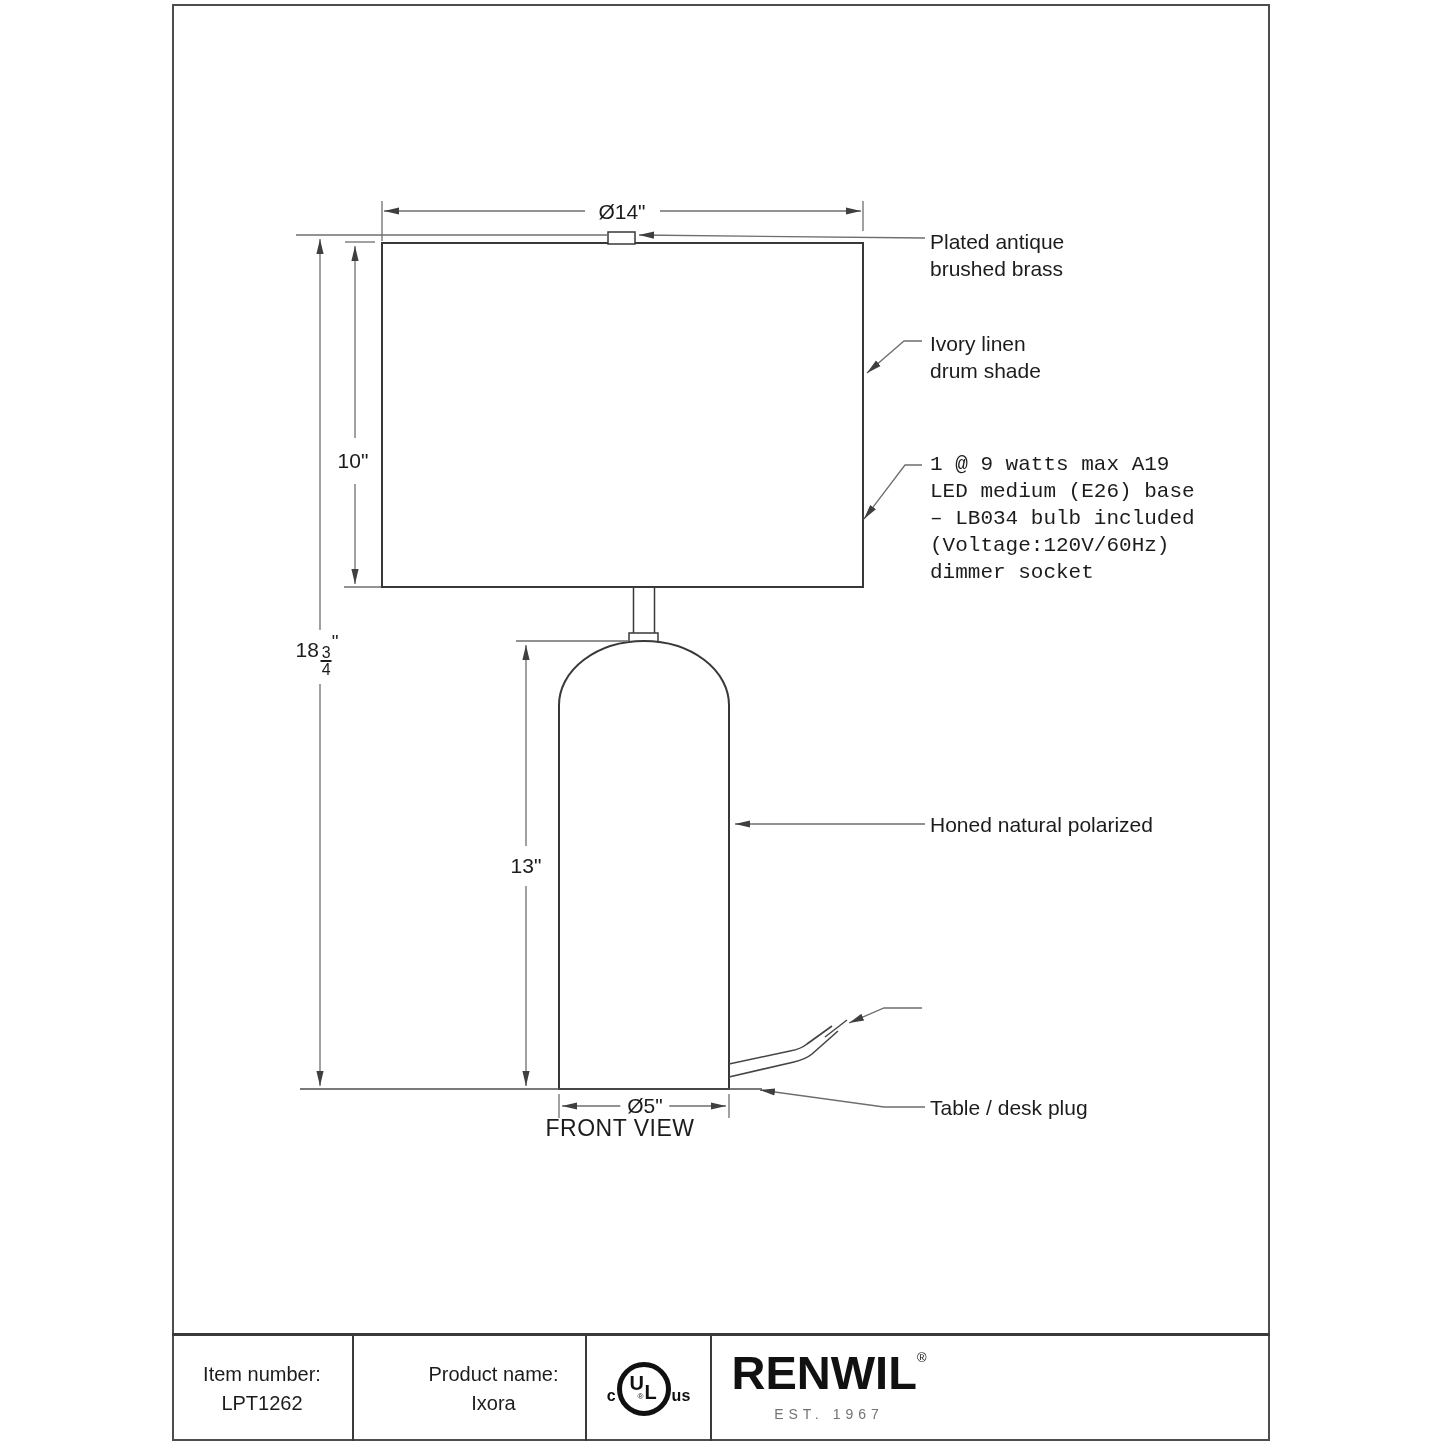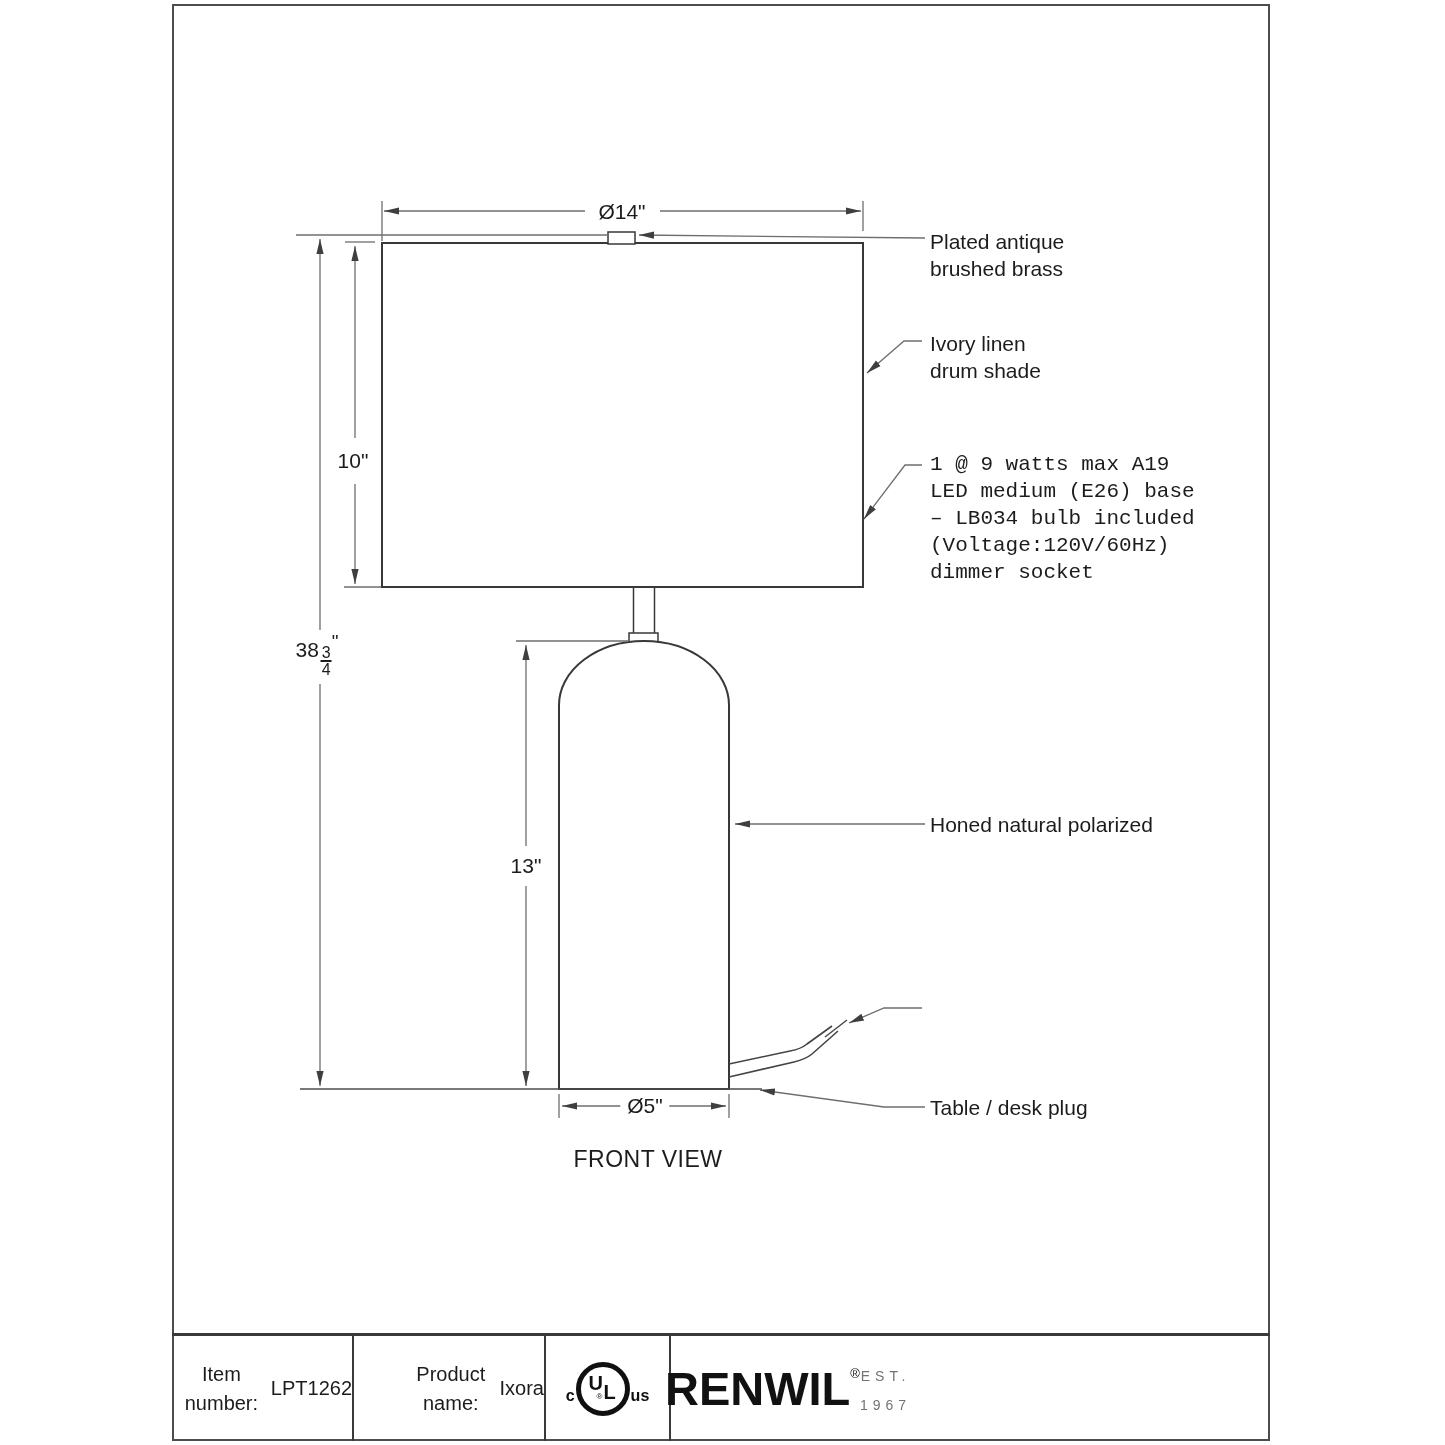--- a/index.html
+++ b/index.html
@@ -34,26 +34,26 @@
     font-size:21px;line-height:27px;white-space:pre-line;
   }
 
   
   .title-block{
     position:absolute;left:172px;top:1333px;width:1098px;height:108px;
     border-top:3px solid #3a3a3a;box-sizing:border-box;display:flex;
   }
   .tb-cell{
     box-sizing:border-box;border-right:2px solid #3a3a3a;
-    display:flex;flex-direction:row;justify-content:center;align-items:center;
+    display:flex;flex-direction:column;justify-content:center;align-items:center;
     font-size:20px;line-height:29px;text-align:center;
   }
   .tb-cell:last-child{border-right:none;}
   .tb-item{width:182px;}
-  .tb-product{width:192px;padding-left:48px;}
+  .tb-product{width:233px;padding-left:48px;}
   .tb-dims{width:340px;}
   .tb-cert{width:125px;}
   .tb-brand{width:234px;}
 
   
   .ul-wrap{display:flex;align-items:center;}
   .ul-c,.ul-us{font-size:16px;font-weight:bold;color:#101010;margin-bottom:-14px;}
   .ul-c{margin-right:1px;}
   .ul-us{margin-left:1px;}
   .ul-circle{
@@ -134,31 +134,31 @@
     <line x1="729" y1="1094" x2="729" y2="1118" stroke="#6e6e6e" stroke-width="1.3"></line>
     <line x1="630" y1="1106" x2="562" y2="1106" stroke="#6e6e6e" stroke-width="1.3" marker-end="url(#arr)"></line>
     <line x1="660" y1="1106" x2="726" y2="1106" stroke="#6e6e6e" stroke-width="1.3" marker-end="url(#arr)"></line>
   </svg>
 
   <div class="dim-label" style="left:622px;top:212px;">Ø14"</div>
 
   <div class="dim-label" style="left:353px;top:461px;">10"</div>
 
   <div class="dim-label" style="left:317px;top:657px;padding:0 4px;">
-    <span>38</span><span class="frac">
+    <span>18</span><span class="frac">
         <span class="num">3</span>
         <span class="den">4</span>
       </span><span class="inch-sup">"</span>
   </div>
 
   <div class="dim-label" style="left:526px;top:866px;">13"</div>
 
   <div class="dim-label" style="left:645px;top:1106px;">Ø5"</div>
 
-  <div class="view-label" style="left:648px;top:1128px;margin-top:31px;">FRONT VIEW</div>
+  <div class="view-label" style="left:620px;top:1128px;">FRONT VIEW</div>
 
   <div class="callout" style="top:228px;">Plated antique
 brushed brass</div>
   <div class="callout" style="top:330px;">Ivory linen
 drum shade</div>
   <div class="callout" style="top:451px;font-family:Liberation Mono, monospace;">1 @ 9 watts max A19
 LED medium (E26) base
 – LB034 bulb included
 (Voltage:120V/60Hz)
 dimmer socket</div>

